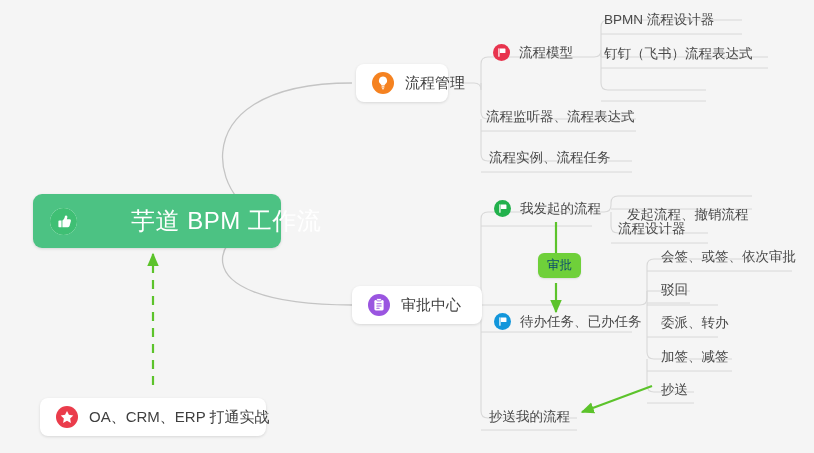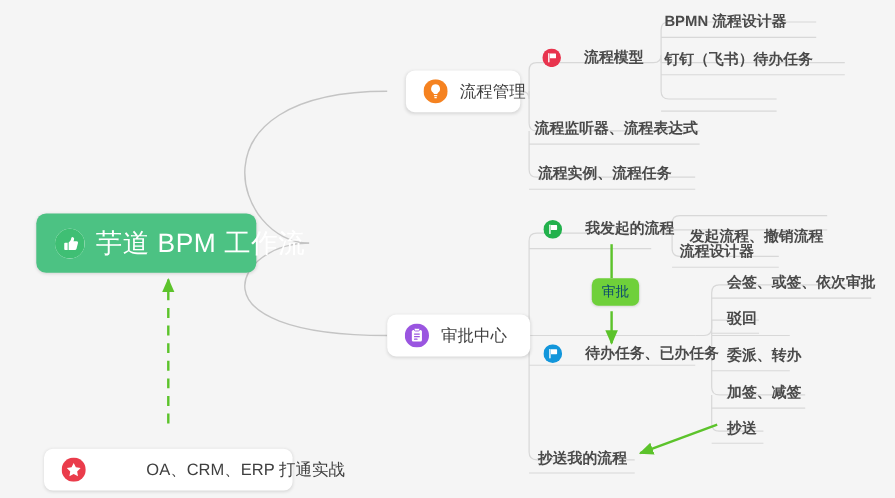--- a/index.html
+++ b/index.html
@@ -19,28 +19,29 @@
     position: absolute;
     left: 0; top: 0;
     width: 814px; height: 453px;
     pointer-events: none;
   }
 
   
   .root-node {
     position: absolute;
     left: 33px; top: 194px;
-    width: 200px; height: 54px;
+    width: 248px; height: 54px;
     background: #4cc283;
     border-radius: 9px;
     box-shadow: 0 1px 3px rgba(0,0,0,0.13);
     display: flex;
     align-items: center;
     padding-left: 17px;
     box-sizing: border-box;
+    gap: 44px;
   }
   .root-label {
     color: #ffffff;
     font-size: 24px;
     letter-spacing: 0.5px;
     margin-left: 10px;
     white-space: nowrap;
   }
 
   
@@ -54,38 +55,37 @@
     box-sizing: border-box;
     padding: 0 14px;
     height: 38px;
   }
   .card .card-label {
     font-size: 15px;
     color: #3f3f3f;
     margin-left: 9px;
     white-space: nowrap;
   }
-  .card-proc  { left: 369px; top: 64px;  width: 104px; }
+  .card-proc  { left: 356px; top: 64px;  width: 92px; }
   .card-appr  { left: 352px; top: 286px; width: 130px; }
-  .card-oa    { left: 40px;  top: 408px; width: 226px; gap: 44px; }
+  .card-oa    { left: 40px;  top: 398px; width: 226px; }
 
   
   .leaf {
     position: absolute;
     display: flex;
-    align-items: flex-start;
+    align-items: flex-end;
     font-size: 13.5px;
     color: #4a4a4a;
     white-space: nowrap;
     padding-bottom: 19px;
     box-sizing: border-box;
-    font-weight: bold;
   }
   .leaf .leaf-label { margin-left: 0; }
-  .leaf.with-icon .leaf-label { margin-left: 20px; }
+  .leaf.with-icon .leaf-label { margin-left: 8px; }
 
   
   .icon {
     display: inline-flex;
     align-items: center;
     justify-content: center;
     border-radius: 50%;
     flex: none;
   }
   .icon svg { display: block; }
@@ -246,21 +246,21 @@
         <path d="M6.9 4.6 h5 a0.55 0.55 0 0 1 0.55 0.55 v3.3 a0.55 0.55 0 0 1 -0.55 0.55 h-5 z" fill="#ffffff"></path>
       </svg>
     </span>
     <span class="leaf-label">流程模型</span>
   </div>
 
   <div class="leaf" style="left:604px; top:11px;">
     <span class="leaf-label">BPMN 流程设计器</span>
   </div>
   <div class="leaf" style="left:604px; top:45px;">
-    <span class="leaf-label">钉钉（飞书）待办任务</span>
+    <span class="leaf-label">钉钉（飞书）流程表达式</span>
   </div>
 
   <div class="leaf" style="left:472px; top:108px;margin-left:14px;">
     <span class="leaf-label">流程监听器、流程表达式</span>
   </div>
   <div class="leaf" style="left:489px; top:149px;">
     <span class="leaf-label">流程实例、流程任务</span>
   </div>
 
   <div class="leaf with-icon" style="left:493px; top:199px;">

